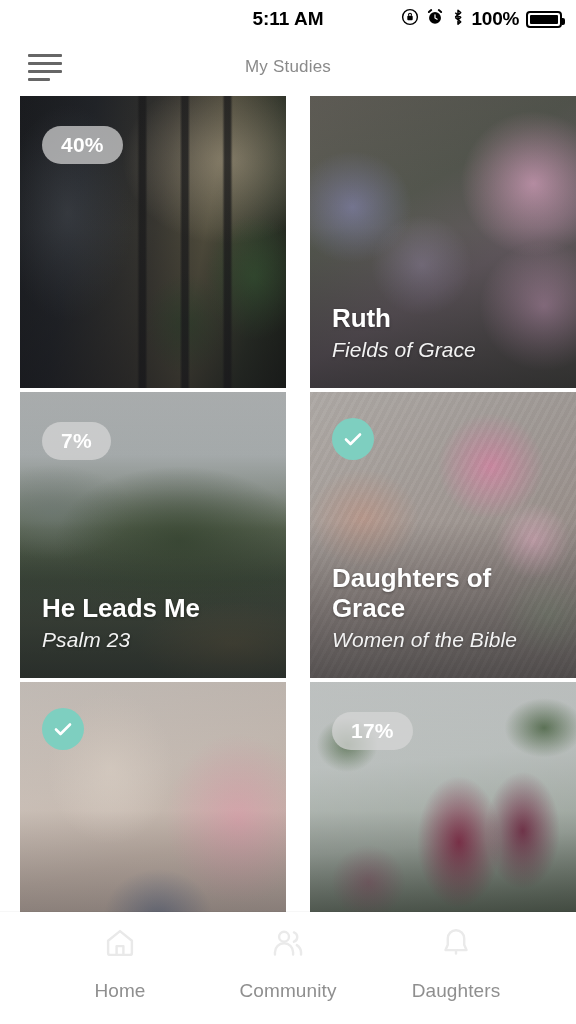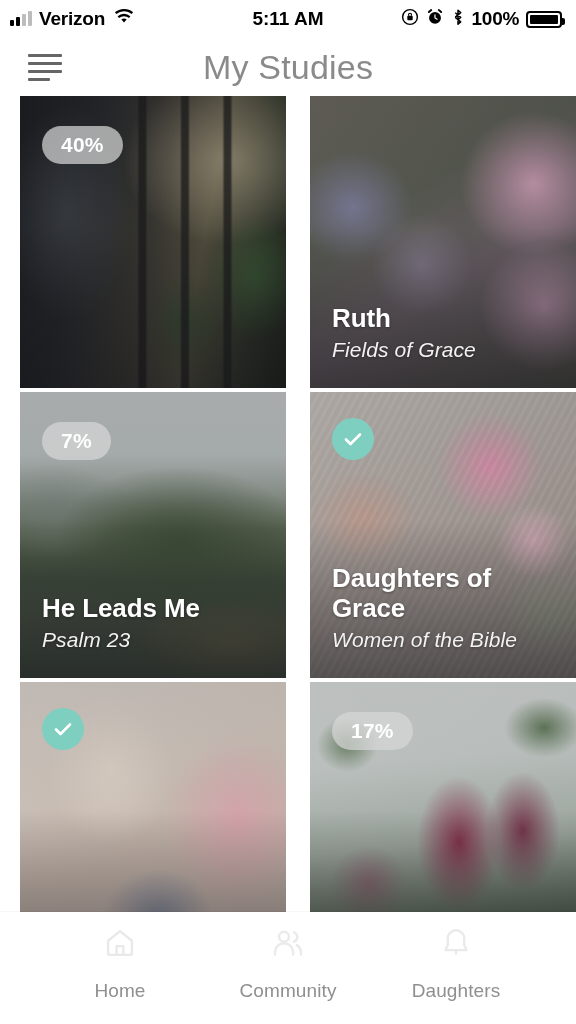--- a/index.html
+++ b/index.html
@@ -60,21 +60,21 @@
     align-items:flex-start; padding-left:28px; gap:5px;
     cursor:pointer;
   }
   .menu-btn i{ display:block; height:3px; background:#666; border-radius:1px; }
   .menu-btn i:nth-child(1){ width:34px; }
   .menu-btn i:nth-child(2){ width:34px; }
   .menu-btn i:nth-child(3){ width:34px; }
   .menu-btn i:nth-child(4){ width:22px; }
   .header-title{
     position:absolute; left:0; right:0; text-align:center;
-    font-size:34px; color:#8a8a8a; font-weight:400;
+    font-size:17px; color:#8a8a8a; font-weight:400;
     letter-spacing:.2px; pointer-events:none;
   }
 
   
   .grid{
     width:576px; height:816px;
     display:grid;
     grid-template-columns:286px 286px;
     grid-template-rows:292px 286px 286px;
     gap:4px; column-gap:4px;
@@ -201,36 +201,20 @@
       radial-gradient(ellipse 55px 55px at 22% 70%, rgba(150,70,100,.45), transparent 68%),
       radial-gradient(ellipse 60px 45px at 88% 16%, rgba(58,92,46,.7), transparent 66%),
       radial-gradient(ellipse 45px 40px at 14% 22%, rgba(60,96,48,.6), transparent 68%),
       linear-gradient(175deg,#e2e6e4 0%,#d3d9d6 28%,#a8b2a8 56%,#5d6b58 82%,#3b4738 100%);
   }
 </style>
 </head>
 <body>
 
 <div class="status-bar">
-  <div class="sb-left">
-    <span class="signal">
-        <i></i>
-        <i></i>
-        <i></i>
-        <i></i>
-      </span>
-    <span class="carrier">Verizon</span>
-    <span class="wifi">
-      <svg width="22" height="16" viewBox="0 0 22 16">
-          <path d="M11 13.6l2.6-3.1a4 4 0 00-5.2 0L11 13.6z" fill="#000"></path>
-          <path d="M11 7.2c1.9 0 3.6.7 4.9 1.9l1.5-1.8A9.5 9.5 0 0011 4.8a9.5 9.5 0 00-6.4 2.5l1.5 1.8A7.2 7.2 0 0111 7.2z" fill="#000"></path>
-          <path d="M11 2.2c2.9 0 5.6 1.1 7.6 2.9l1.5-1.8A13.9 13.9 0 0011 0C7.4 0 4.2 1.3 1.9 3.3l1.5 1.8A11.4 11.4 0 0111 2.2z" fill="#000"></path>
-        </svg>
-    </span>
-  </div>
 
   <div class="sb-center">5:11 AM</div>
 
   <div class="sb-right">
     <span>
       <svg width="18" height="18" viewBox="0 0 20 20">
           <circle cx="10" cy="10" r="8.2" fill="none" stroke="#000" stroke-width="1.6"></circle>
           <rect x="7" y="8.6" width="6" height="5" rx="1" fill="#000"></rect>
           <path d="M8.4 8.6V7.4a1.6 1.6 0 013.2 0v1.2" fill="none" stroke="#000" stroke-width="1.3"></path>
         </svg>

